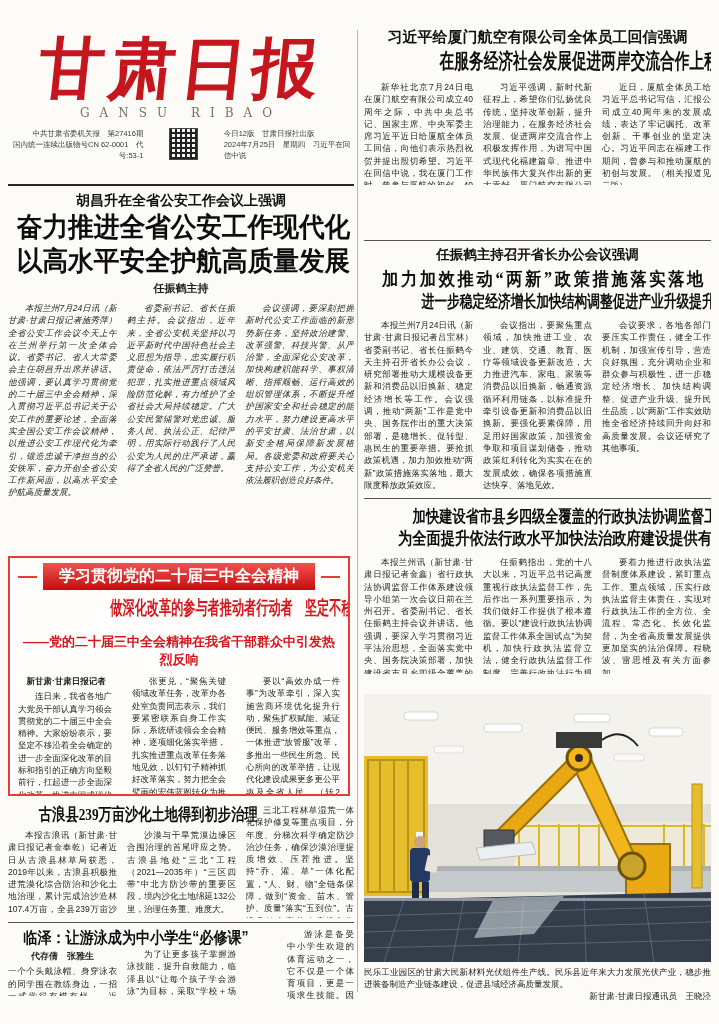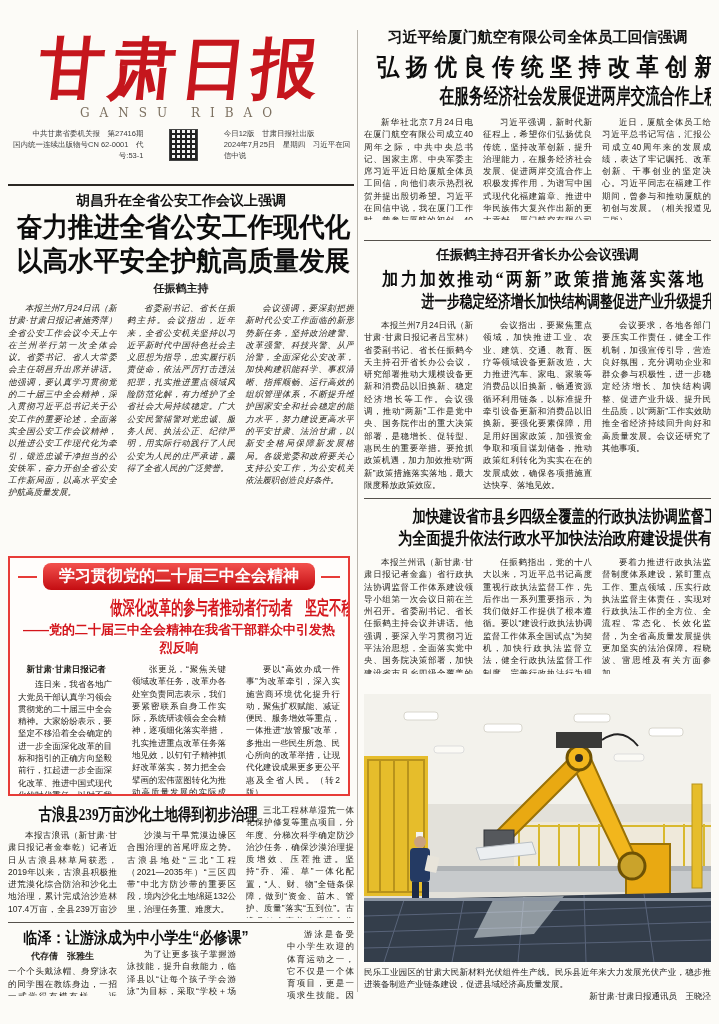--- a/index.html
+++ b/index.html
@@ -9,21 +9,21 @@
   .vdiv{position:absolute;left:357px;top:30px;width:1px;height:962px;background:#b9b5ad;}
   .hr{position:absolute;height:1px;background:#55514b;}
   .hr.thick{height:2px;background:#2b2824;}
 
   
   .masthead{left:8px;top:26px;width:346px;height:156px;text-align:center;}
   .mast-title{font-family:"DejaVu Serif","Liberation Serif",serif;font-weight:bold;
       font-size:66px;line-height:84px;color:#c5161d;letter-spacing:5px;
       transform:skewX(-6deg);display:inline-block;}
   .mast-roman{font-family:"DejaVu Serif",serif;font-size:12px;letter-spacing:10px;color:#7c7060;margin-top:-4px;}
-  .mast-info{display:flex;justify-content:center;align-items:flex-end;gap:26px;margin-top:8px;}
+  .mast-info{display:flex;justify-content:center;align-items:flex-start;gap:26px;margin-top:8px;}
   .mast-info .blk{font-size:7.5px;line-height:11px;color:#3a3a3a;text-align:left;}
   .qr{width:30px;height:30px;border:1px solid #444;
       background-image:repeating-linear-gradient(0deg,#222 0 2px,transparent 2px 5px),
                        repeating-linear-gradient(90deg,#222 0 2px,#f5f5f5 2px 5px);}
 
   
   .kicker{font-weight:bold;text-align:center;color:#111;}
   .hl{font-weight:900;text-align:center;color:#0d0d0d;white-space:nowrap;overflow:visible;}
   .sq{display:inline-block;white-space:nowrap;transform-origin:50% 50%;}
   .byline{font-weight:bold;text-align:center;font-size:11px;margin-top:3px;}
@@ -56,24 +56,24 @@
   .law-h1 .sq{transform:scaleX(.78);}
   .law-h2{font-size:17px;line-height:22px;font-family:"Liberation Serif","DejaVu Serif",serif;}
   .law-h2 .sq{transform:scaleX(.84);}
 
   
   .redbox{left:8px;top:556px;width:342px;height:240px;border:2.5px solid #e73c38;
           background:#fffdfb;box-sizing:border-box;padding:5px 8px;overflow:hidden;}
   .banner-row{display:flex;align-items:center;gap:6px;}
   .banner-line{flex:1;height:2px;background:#e73c38;}
   .banner{background:linear-gradient(180deg,#f3514d,#c40d12);color:#fff;font-weight:bold;
-          font-size:16px;padding:3px 16px;border-radius:8px;white-space:nowrap;}
+          font-size:16px;padding:3px 16px;border-radius:0;white-space:nowrap;}
   .box-h{font-size:19px;color:#d4151b;margin-top:5px;}
   .box-h .sq{transform:scaleX(.64);font-weight:900;}
-  .box-sub{font-size:13px;color:#d4151b;font-weight:bold;text-align:center;margin-top:0;}
+  .box-sub{font-size:13px;color:#d4151b;font-weight:bold;text-align:center;margin-top:12px;}
   .box-byline{font-weight:bold;font-size:8.5px;text-align:left;text-indent:1em;margin-bottom:3px;}
   .box-cols{display:flex;gap:20px;margin-top:6px;height:152px;overflow:hidden;}
   .box-col{flex:1;overflow:hidden;}
   .box-col p{margin:0;text-indent:2em;}
 
   
   .gl-h{font-size:17px;line-height:21px;font-family:"Liberation Serif","DejaVu Serif",serif;}
   .gl-h .sq{transform:scaleX(.78);}
   .lz-h{font-size:16px;line-height:20px;}
   .lz-h .sq{transform:scaleX(.88);}
@@ -173,21 +173,20 @@
           </div>
           <div class="col">为了让更多孩子掌握游泳技能，提升自救能力，临泽县以“让每个孩子学会游泳”为目标，采取“学校＋场馆”结合方式，依托县游泳馆资源在城区中小学校率先开设游泳课程。</div>
         </div>
       </div>
       <div class="split-right body-text" style="height:72px;text-indent:2em;margin-left:41px;">游泳是备受中小学生欢迎的体育运动之一，它不仅是一个体育项目，更是一项求生技能。因此，让中小学生掌握游泳技能，就显得尤为重要。（转8版）</div>
     </div>
   </div>
 
   <div class="abs" style="left:364px;top:28px;width:347px;height:208px;overflow:hidden;">
     <div class="kicker xi-kicker">习近平给厦门航空有限公司全体员工回信强调</div>
-    <div class="hl xi-h1" style="margin-top:4px;"><span class="sq">弘扬优良传统坚持改革创新</span></div>
     <div class="hl xi-h2"><span class="sq">在服务经济社会发展促进两岸交流合作上积极发挥作用</span></div>
     <div class="cols3 body-text" style="margin-top:6px;height:104px;">
       <div class="col">新华社北京7月24日电　在厦门航空有限公司成立40周年之际，中共中央总书记、国家主席、中央军委主席习近平近日给厦航全体员工回信，向他们表示热烈祝贺并提出殷切希望。习近平在回信中说，我在厦门工作时，曾参与厦航的初创，40年来一直关注着公司的成长。如今你们白手起家的厦航实现了跨越式发展，我很欣慰。</div>
       <div class="col">习近平强调，新时代新征程上，希望你们弘扬优良传统，坚持改革创新，提升治理能力，在服务经济社会发展、促进两岸交流合作上积极发挥作用，为谱写中国式现代化福建篇章、推进中华民族伟大复兴作出新的更大贡献。厦门航空有限公司成立于1984年7月，是我国首家按现代企业制度运营的航空公司。</div>
       <div class="col">近日，厦航全体员工给习近平总书记写信，汇报公司成立40周年来的发展成绩，表达了牢记嘱托、改革创新、干事创业的坚定决心。习近平同志在福建工作期间，曾参与和推动厦航的初创与发展。（相关报道见二版）</div>
     </div>
   </div>
 
   <div class="hr" style="left:364px;top:240px;width:347px;"></div>
 

